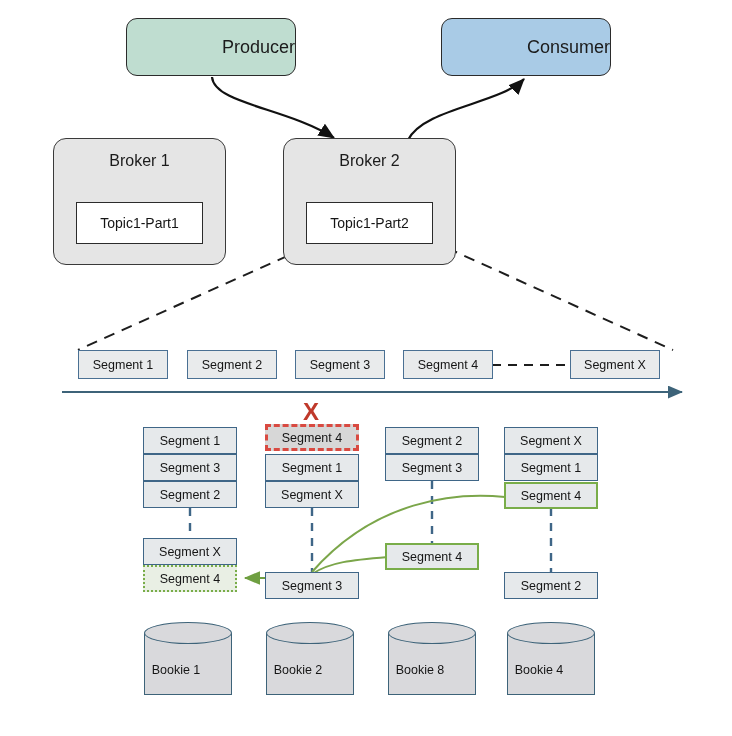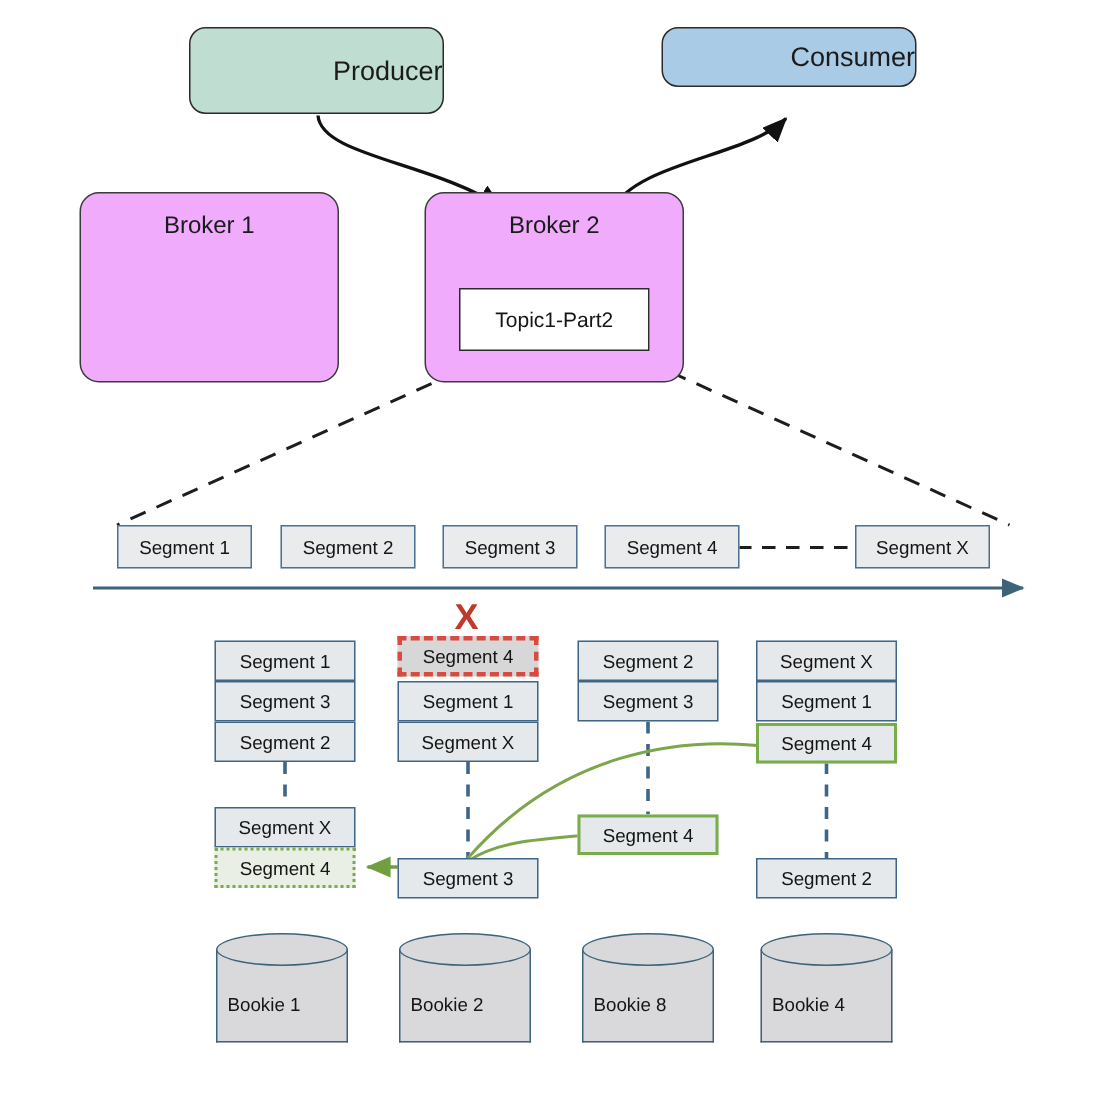--- a/index.html
+++ b/index.html
@@ -38,32 +38,32 @@
     justify-content: flex-end;
     font-size: 18px;
     color: #1b1b1b;
     box-sizing: border-box;
   }
   .endpoint.producer {
     left: 126px; top: 18px; width: 170px; height: 58px;
     background: #bfddd0;
   }
   .endpoint.consumer {
-    left: 441px; top: 18px; width: 170px; height: 40px;
+    left: 441px; top: 18px; width: 170px; height: 58px;
     background: #a9cbe6;
     padding-left: 19px;
   }
 
   
   .broker {
     position: absolute;
     width: 173px;
     height: 127px;
-    top: 128px;
-    background: #f0abfc;
+    top: 138px;
+    background: #e5e5e5;
     border: 1.7px solid #3a3a3a;
     border-radius: 13px;
     box-sizing: border-box;
   }
   .broker .broker-title {
     position: absolute;
     left: 0; right: 0; top: 13px;
     text-align: center;
     font-size: 16px;
     color: #1b1b1b;
@@ -221,20 +221,21 @@
 
   <div class="endpoint producer">
     <span>Producer</span>
   </div>
   <div class="endpoint consumer">
     <span>Consumer</span>
   </div>
 
   <div class="broker" id="broker-1">
     <div class="broker-title">Broker 1</div>
+    <div class="topic-box">Topic1-Part1</div>
   </div>
   <div class="broker" id="broker-2">
     <div class="broker-title">Broker 2</div>
     <div class="topic-box">Topic1-Part2</div>
   </div>
 
   <div class="seg-tl" style="left:78px">Segment 1</div>
   <div class="seg-tl" style="left:187px">Segment 2</div>
   <div class="seg-tl" style="left:295px">Segment 3</div>
   <div class="seg-tl" style="left:403px">Segment 4</div>

